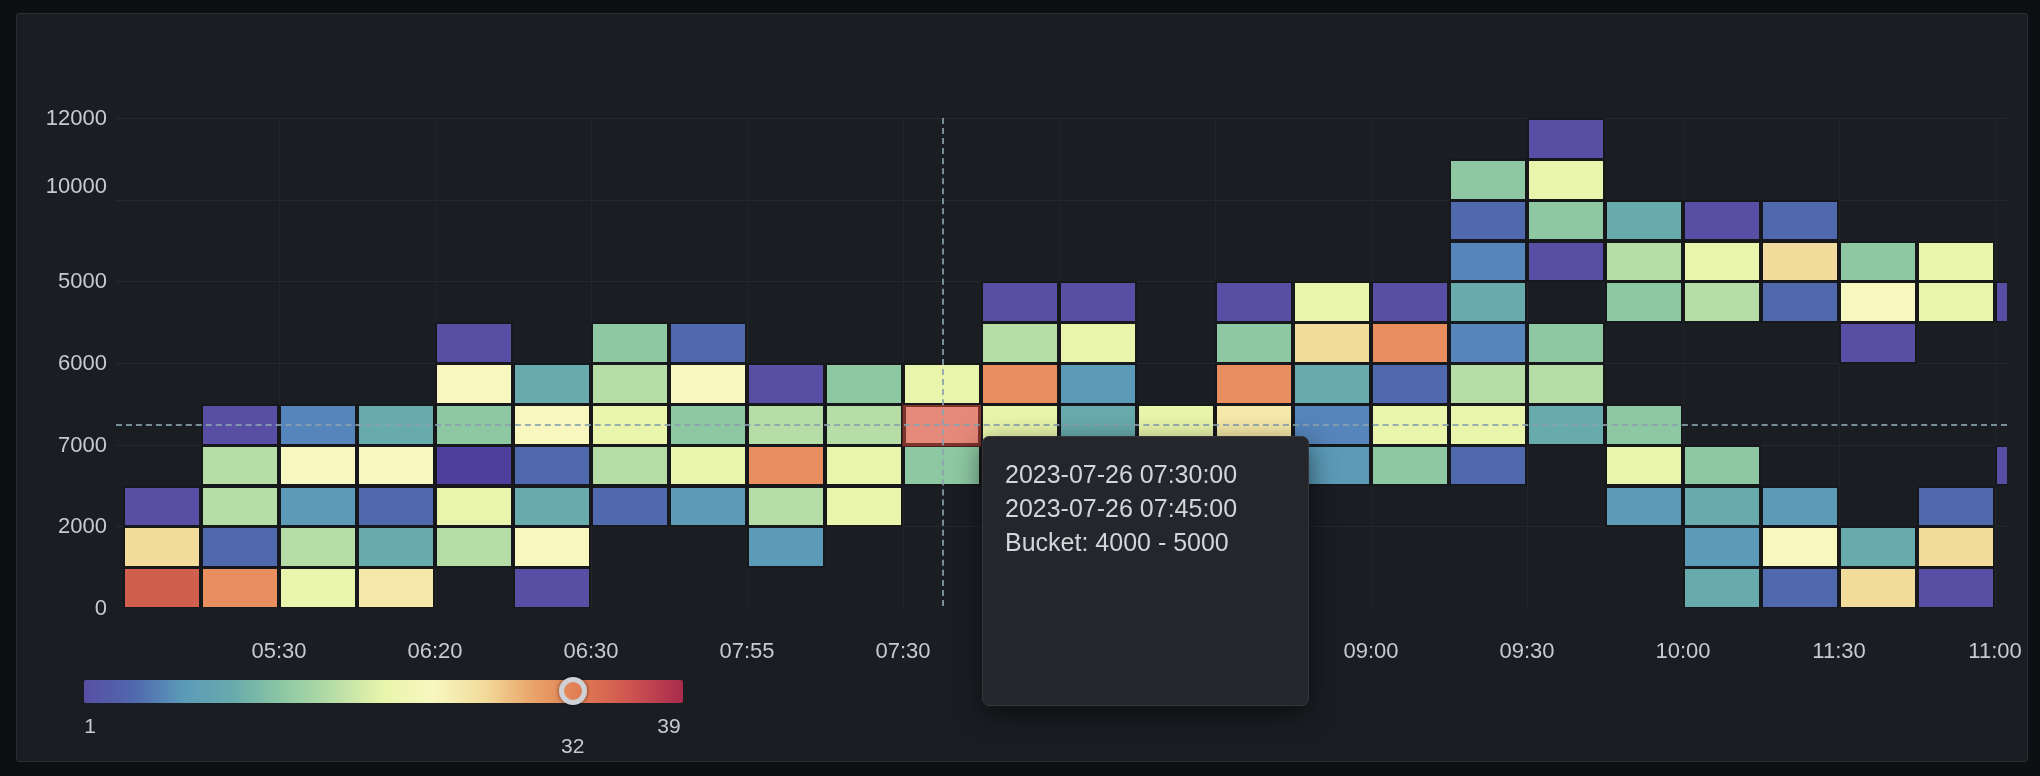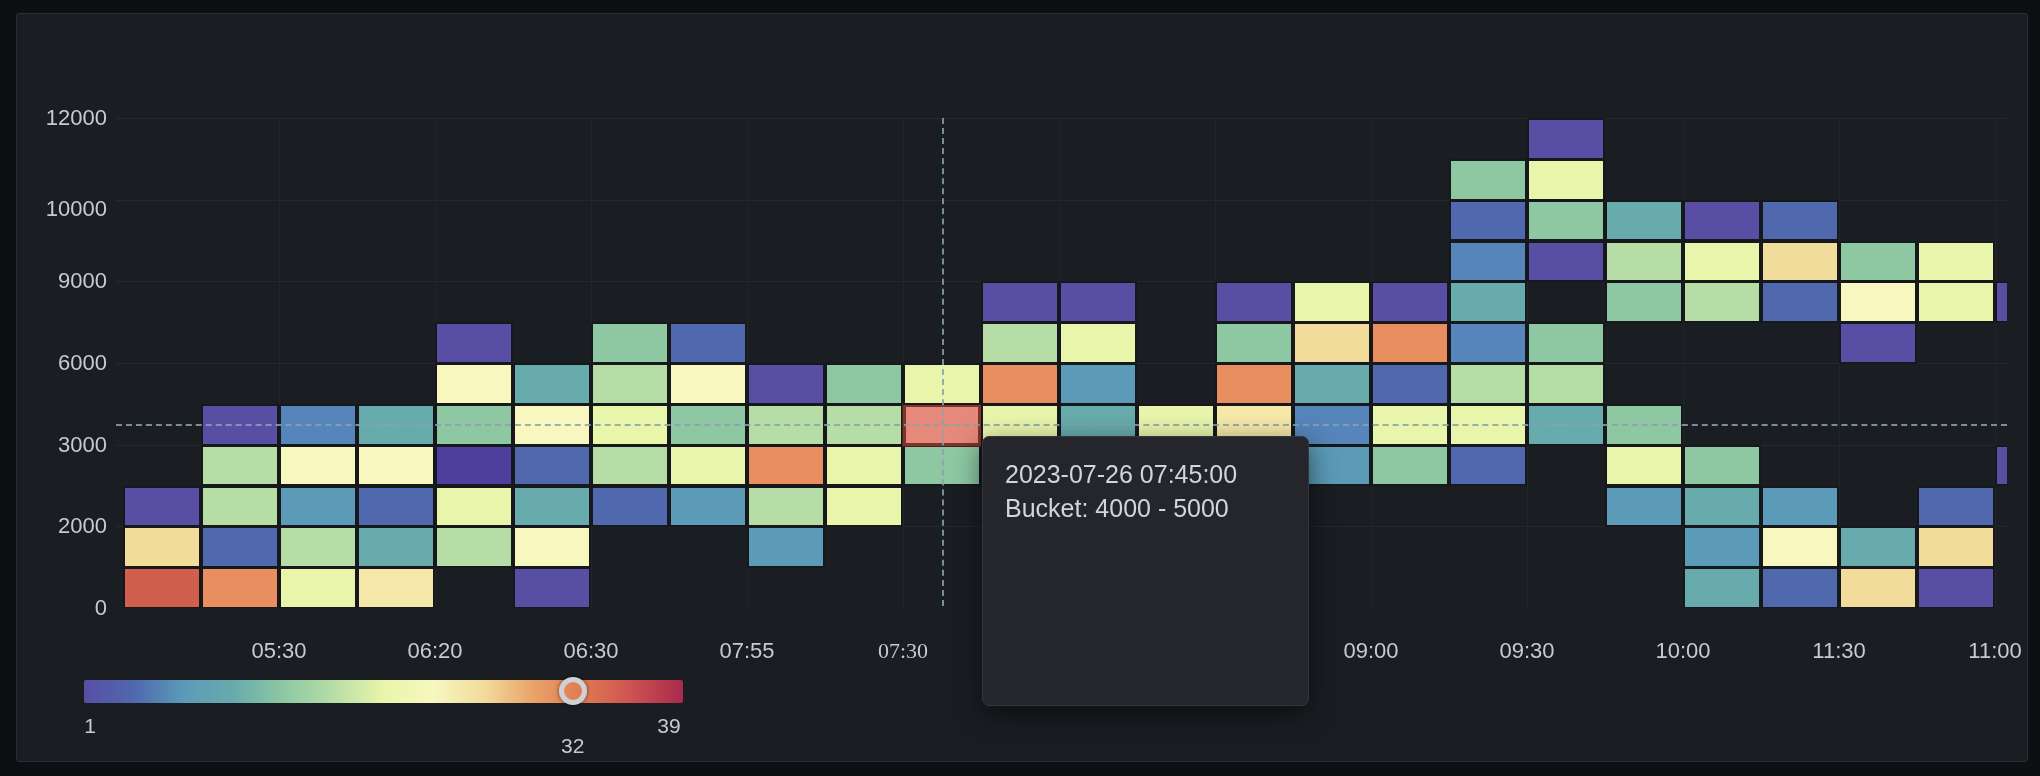--- a/index.html
+++ b/index.html
@@ -34,24 +34,24 @@
   #tt-link span{font-size:25px;font-weight:500;}
   #tt-link svg{width:26px;height:26px;stroke:#6e9fff;stroke-width:2;fill:none;stroke-linecap:round;stroke-linejoin:round;}
 </style>
 </head>
 <body>
 
 <div id="panel">
 
   <div id="yaxis">
       <div class="ylab-in" style="left: 90px; top: 0px;">12000</div>
-      <div class="ylab-in" style="left: 90px; top: 91px;">10000</div>
-      <div class="ylab-in" style="left: 90px; top: 163.333px;">9000</div>
+      <div class="ylab-in" style="left: 90px; top: 68px;">10000</div>
+      <div class="ylab-in" style="left: 90px; top: 163.333px;">5000</div>
       <div class="ylab-in" style="left: 90px; top: 245px;">6000</div>
-      <div class="ylab-in" style="left: 90px; top: 326.667px;">3000</div>
+      <div class="ylab-in" style="left: 90px; top: 326.667px;">7000</div>
       <div class="ylab-in" style="left: 90px; top: 408.333px;">2000</div>
       <div class="ylab-in" style="left: 90px; top: 490px;">0</div>
     </div>
   <div id="plot">
       <div class="hgrid" style="top: 0px;"></div>
       <div class="hgrid" style="top: 81.6667px;"></div>
       <div class="hgrid" style="top: 163.333px;"></div>
       <div class="hgrid" style="top: 245px;"></div>
       <div class="hgrid" style="top: 326.667px;"></div>
       <div class="hgrid" style="top: 408.333px;"></div>
@@ -190,35 +190,36 @@
       <div class="cell" style="left: 1879px; width: 78px; top: 326.667px; height: 41.8333px; background: rgb(88, 79, 165);"></div>
       <div class="cell" style="left: 1879px; width: 78px; top: 163.333px; height: 41.8333px; background: rgb(88, 79, 165);"></div>
       <div class="ch-v" style="left: 826px; top: 0px; height: 498px;"></div>
       <div class="ch-h" style="left: 0px; width: 1891px; top: 306.25px;"></div>
     </div>
   <div id="xaxis">
       <div class="xlab" style="left: 163px; top: 10px;">05:30</div>
       <div class="xlab" style="left: 319px; top: 10px;">06:20</div>
       <div class="xlab" style="left: 475px; top: 10px;">06:30</div>
       <div class="xlab" style="left: 631px; top: 10px;">07:55</div>
-      <div class="xlab" style="left: 787px; top: 10px; font-family: Liberation Serif, serif;">07:30</div>
+      <div class="xlab" style="left: 787px; top: 10px;">07:30</div>
       <div class="xlab" style="left: 943px; top: 10px;">08:00</div>
       <div class="xlab" style="left: 1099px; top: 10px;">08:30</div>
       <div class="xlab" style="left: 1255px; top: 10px;">09:00</div>
       <div class="xlab" style="left: 1411px; top: 10px;">09:30</div>
       <div class="xlab" style="left: 1567px; top: 10px;">10:00</div>
       <div class="xlab" style="left: 1723px; top: 10px;">11:30</div>
       <div class="xlab" style="left: 1879px; top: 10px;">11:00</div>
     </div>
 
   <div id="legend">
     <div id="legend-bar" style="background: linear-gradient(90deg, rgb(88, 79, 165), rgb(80, 104, 174), rgb(91, 155, 184), rgb(104, 171, 172), rgb(141, 200, 163), rgb(183, 221, 166), rgb(233, 245, 171), rgb(247, 247, 191), rgb(242, 220, 156), rgb(233, 163, 104), rgb(224, 122, 82), rgb(204, 81, 80), rgb(168, 42, 77));"></div>
     <div id="legend-marker" style="left: 488.658px;"></div>
     <div class="leg-lab" style="left:6px;top:34px;">1</div>
     <div class="leg-lab" style="left:585px;top:34px;">39</div>
     <div class="leg-lab" id="legend-marker-label" style="top: 54px; left: 488.658px;">32</div>
   </div>
 
   <div id="tooltip">
+    <div class="tt-line">2023-07-26 07:30:00</div>
     <div class="tt-line">2023-07-26 07:45:00</div>
     <div class="tt-line">Bucket: 4000 - 5000</div>
   </div>
 </div>
 
 </body></html>

